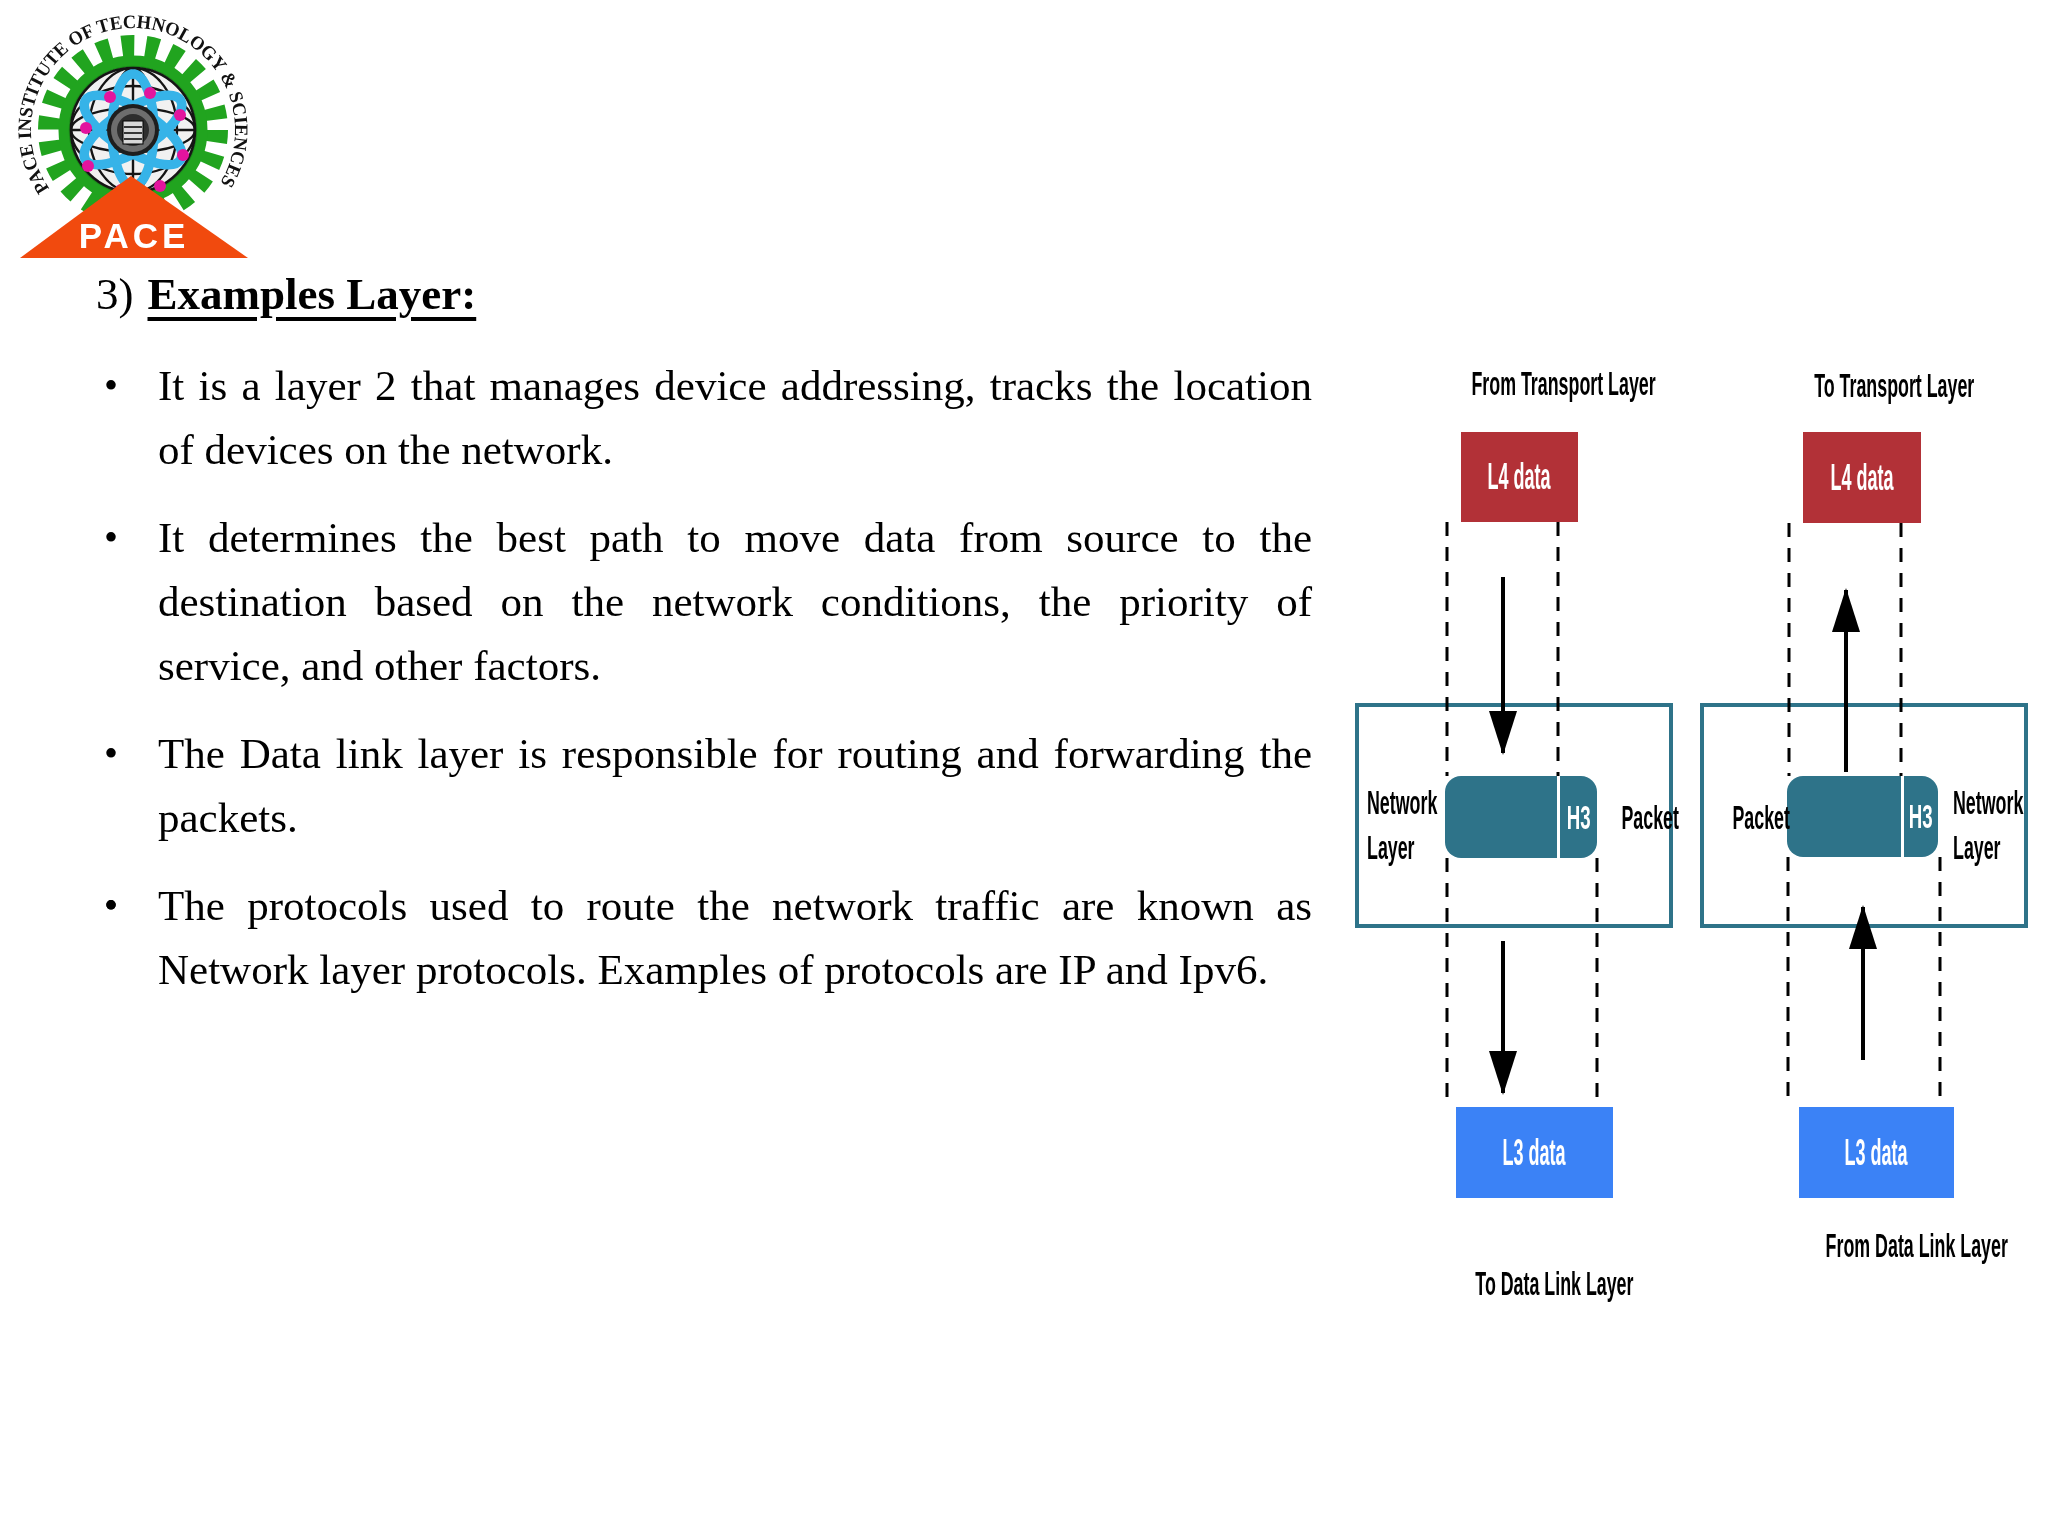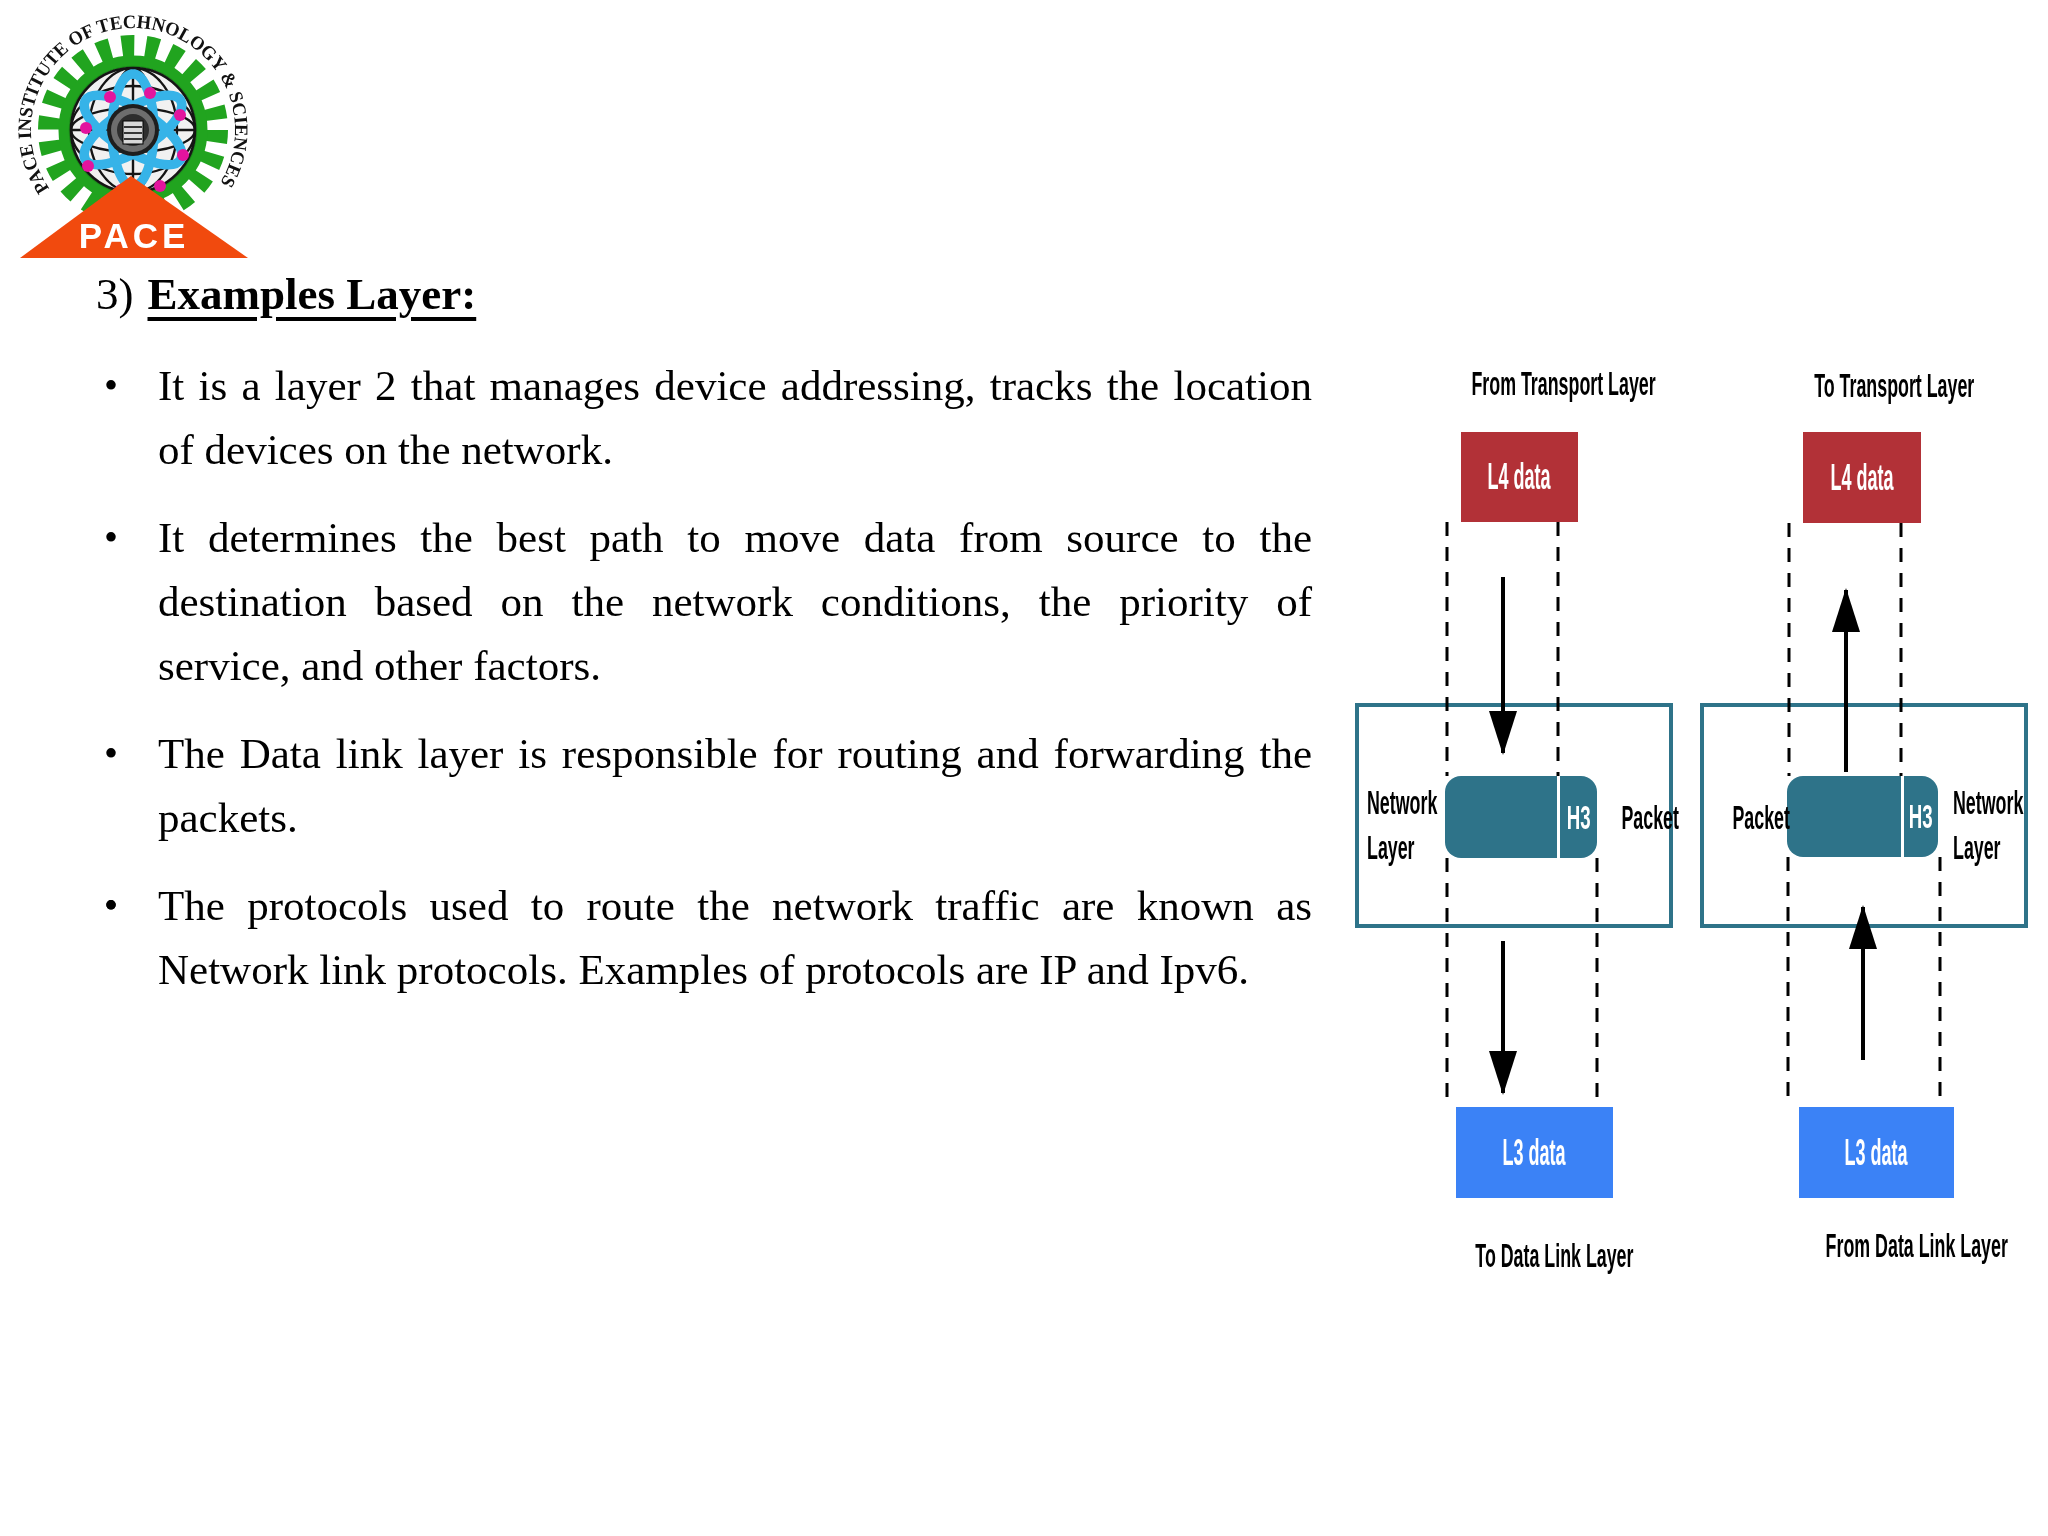--- a/index.html
+++ b/index.html
@@ -136,21 +136,21 @@
       </div>
       <div class="bullet">
         <span class="dot">•</span>
         <span>The Data link layer is responsible for routing and forwarding the packets.</span>
       </div>
       <div class="bullet">
         <span class="dot">•</span>
       </div>
       <div class="bullet">
         <span class="dot">•</span>
-        <span>The protocols used to route the network traffic are known as Network link protocols. Examples of protocols are IP and Ipv6.</span>
+        <span>The protocols used to route the network traffic are known as Network layer protocols. Examples of protocols are IP and Ipv6.</span>
       </div>
     </div>
   </div>
 
   <div class="diagram">
 
     <div class="nlbox" style="left:15px;top:343px;width:318px;height:225px;"></div>
     <div class="nlbox" style="left:360px;top:343px;width:328px;height:225px;"></div>
 
     <div class="dl-wrap" style="left:53px;top:8px;width:220px;">
@@ -196,21 +196,21 @@
       <span class="dl">Packet</span>
     </div>
 
     <div class="fillbox l3" style="left:100px;top:747px;width:157px;height:91px;">
       <span class="wt">L3 data</span>
     </div>
     <div class="fillbox l3" style="left:443px;top:747px;width:155px;height:91px;">
       <span class="wt">L3 data</span>
     </div>
 
-    <div class="dl-wrap" style="left:68px;top:880px;width:220px;">
+    <div class="dl-wrap" style="left:68px;top:908px;width:220px;">
       <span class="dl">To Data Link Layer</span>
     </div>
     <div class="dl-wrap" style="left:408px;top:870px;width:240px;">
       <span class="dl">From Data Link Layer</span>
     </div>
 
     <svg class="overlay" width="708" height="920" viewBox="0 0 708 920">
       <defs>
         <marker id="ah" markerWidth="11" markerHeight="7" refX="10.5" refY="3.5" orient="auto">
           <path d="M0,0 L11,3.5 L0,7 z" fill="#000"></path>

